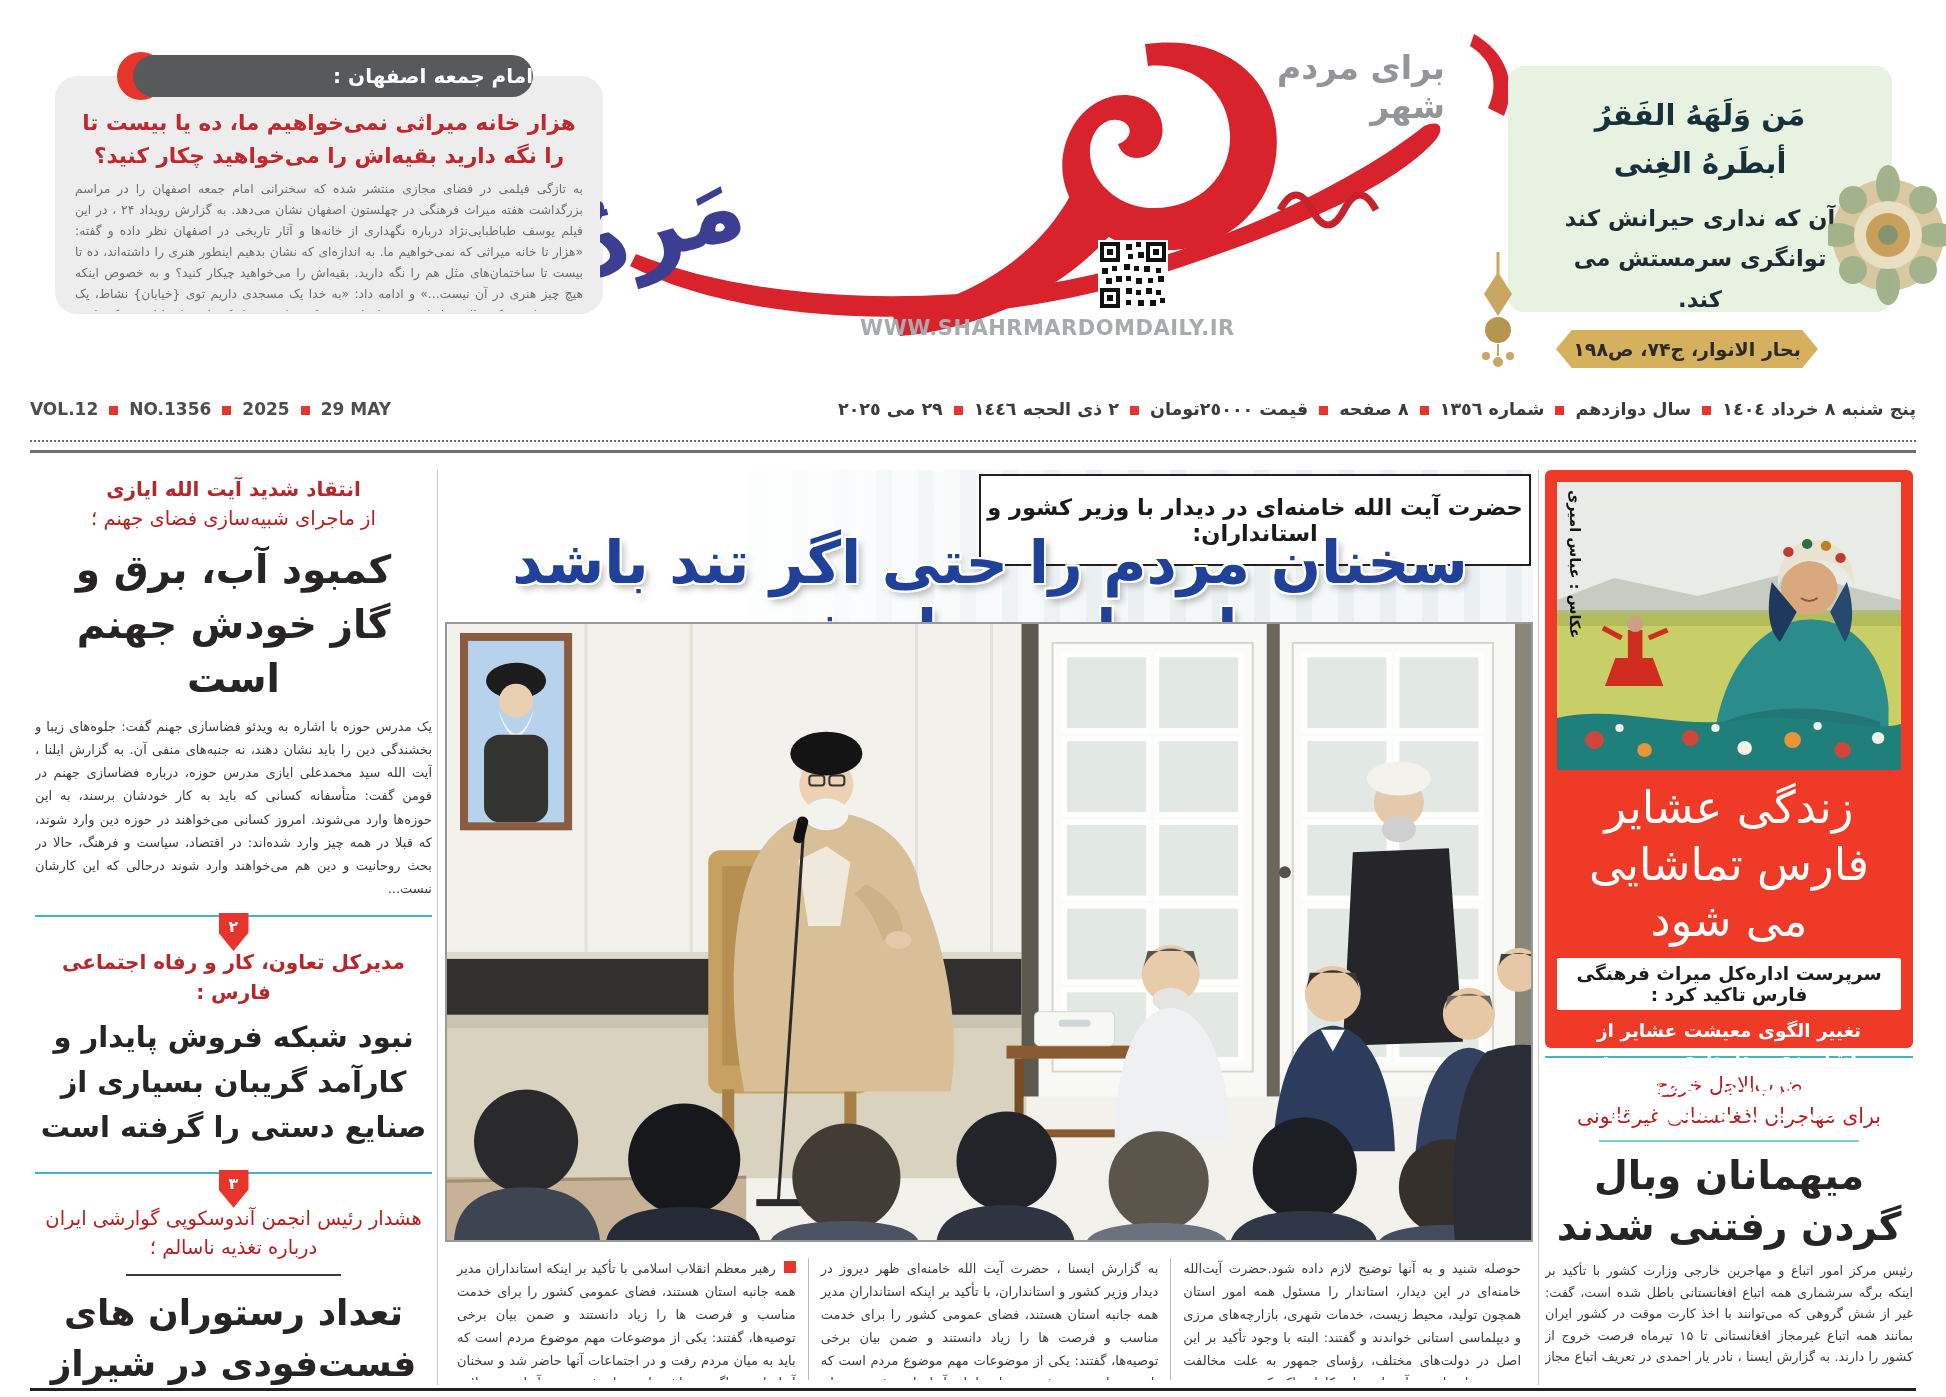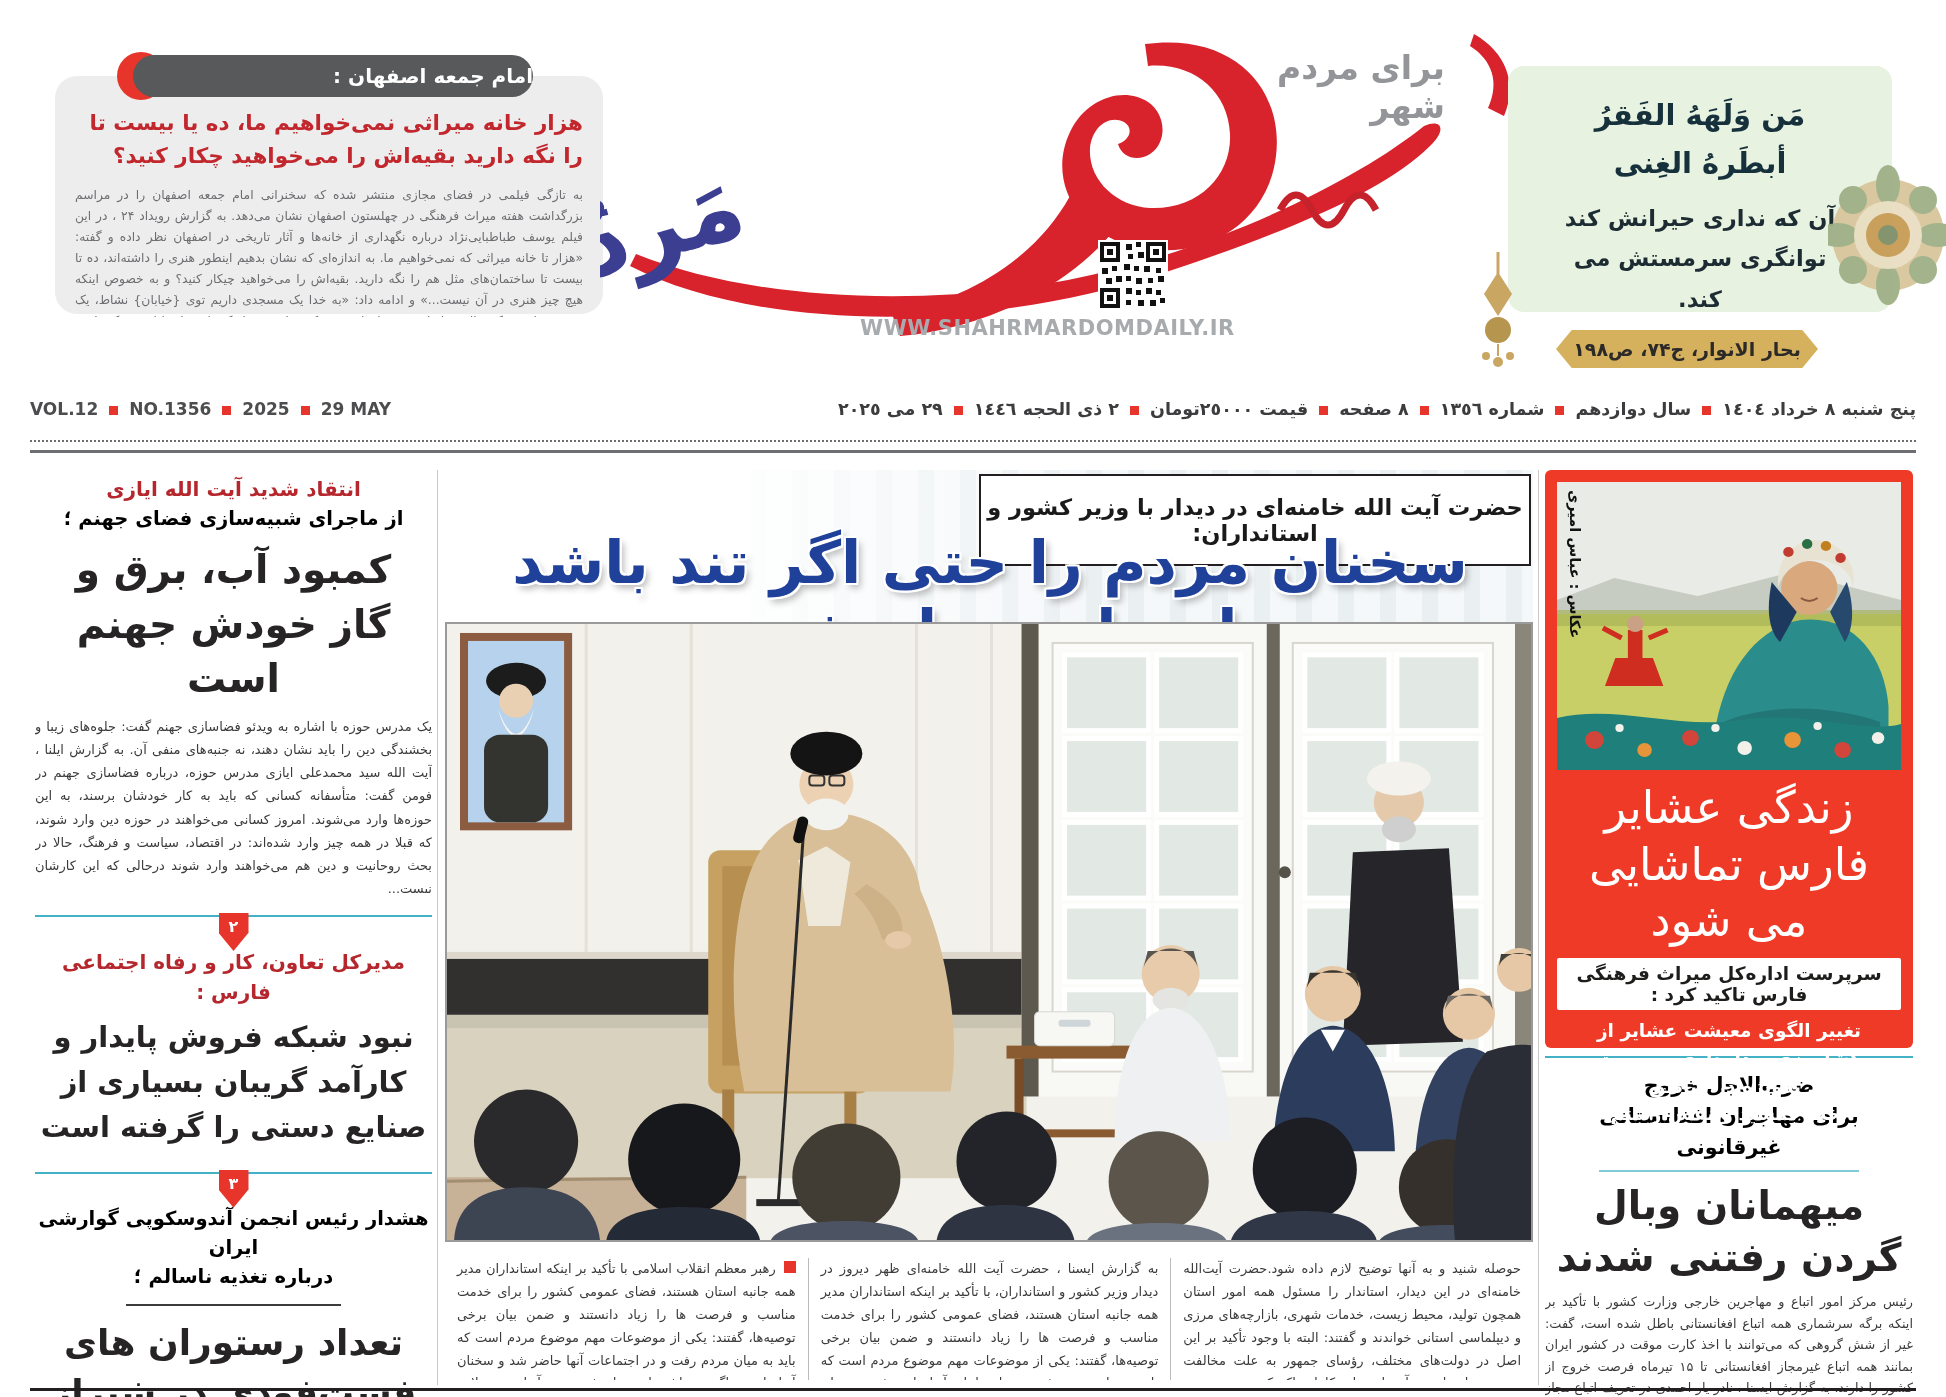--- a/index.html
+++ b/index.html
@@ -7,21 +7,21 @@
 .page{position:relative;width:1946px;height:1397px;background:#fff;overflow:hidden;
   font-family:"DejaVu Sans",sans-serif;color:#231f20}
 .abs{position:absolute}
 .ltr{direction:ltr}
 
 .imam-box{left:55px;top:76px;width:548px;height:238px;background:#ededed;border-radius:22px;direction:rtl;padding:30px 20px 14px}
 .imam-pill-wrap{position:absolute;top:-21px;right:70px;width:400px;height:42px}
 .imam-red-dot{position:absolute;left:-16px;top:-3px;width:48px;height:48px;border-radius:50%;background:#e8352c}
 .imam-pill{position:absolute;inset:0;background:#58595b;border-radius:21px;color:#fff;
   font-weight:bold;font-size:20px;text-align:right;line-height:42px}
-.imam-title{color:#c1272d;font-weight:bold;font-size:21.5px;text-align:right;line-height:1.55;margin-bottom:12px}
+.imam-title{color:#c1272d;font-weight:bold;font-size:21.5px;text-align:center;line-height:1.55;margin-bottom:6px}
 .imam-body{color:#6d6e71;font-size:12.3px;line-height:1.72;text-align:justify;height:132px;overflow:hidden}
 
 .slogan{left:1195px;top:48px;width:250px;color:#939598;font-weight:bold;font-size:33px;text-align:right;direction:rtl}
 .logo-wrap{left:600px;top:28px;width:930px;height:322px}
 .qr{left:1098px;top:240px;width:70px;height:70px}
 .website{left:860px;top:316px;width:335px;color:#a7abad;font-size:21px;font-weight:600;letter-spacing:.5px;text-align:center}
 
 .quote-box{left:1508px;top:66px;width:384px;height:246px;background:#e7f2e0;border-radius:16px;
   direction:rtl;text-align:center;padding-top:26px}
 .quote-ar{font-size:29px;font-weight:bold;color:#16313c;line-height:1.65}
@@ -36,21 +36,21 @@
 .dl-en{font-weight:bold;font-size:17px;color:#4d4d4f}
 .dl-fa{direction:rtl;font-weight:bold;font-size:17.5px;color:#3c3c3e}
 .sep-sq{display:inline-block;width:9px;height:9px;background:#e8352c;margin:0 11px;vertical-align:middle}
 .dotted-rule{left:30px;top:440px;width:1886px;border-top:2px dotted #6d6e71}
 .solid-rule{left:30px;top:450px;width:1886px;height:3px;background:#6d6e71}
 .vrule{width:1px;background:#c8c8c8;top:470px;height:915px}
 .footer-rule{left:30px;top:1388px;width:1886px;height:3px;background:#231f20}
 
 .left-col{left:35px;top:474px;width:397px;direction:rtl;text-align:center}
 .k-red{color:#b5272d;font-weight:bold;font-size:20px;line-height:1.5}
-.k-black{color:#000000;font-weight:bold;font-size:19.5px;line-height:1.5}
+.k-black{color:#b91c1c;font-weight:normal;font-size:19.5px;line-height:1.5}
 .h-big{color:#262425;font-weight:bold;font-size:39px;line-height:1.4;margin:10px 0 8px}
 .h-mid{color:#262425;font-weight:bold;font-size:29px;line-height:1.55;margin:8px 0 6px}
 .body-txt{color:#3b3b3b;font-size:13px;line-height:1.78;text-align:justify}
 .a1-body{height:178px;overflow:hidden}
 .divider{position:relative;border-top:2px solid #43b1c6;margin:22px 0 30px}
 .num-arrow{position:absolute;left:50%;top:-4px;transform:translateX(-50%);width:30px;height:38px;
   background:#e8352c;clip-path:polygon(0 0,100% 0,100% 52%,50% 100%,0 52%);
   color:#fff;font-weight:bold;font-size:16px;padding-top:4px;text-align:center}
 .short-rule{width:215px;border-top:2px solid #3c3c3c;margin:12px auto}
 .red-sq-inline{display:inline-block;width:12px;height:12px;background:#e8352c;margin-left:8px}

